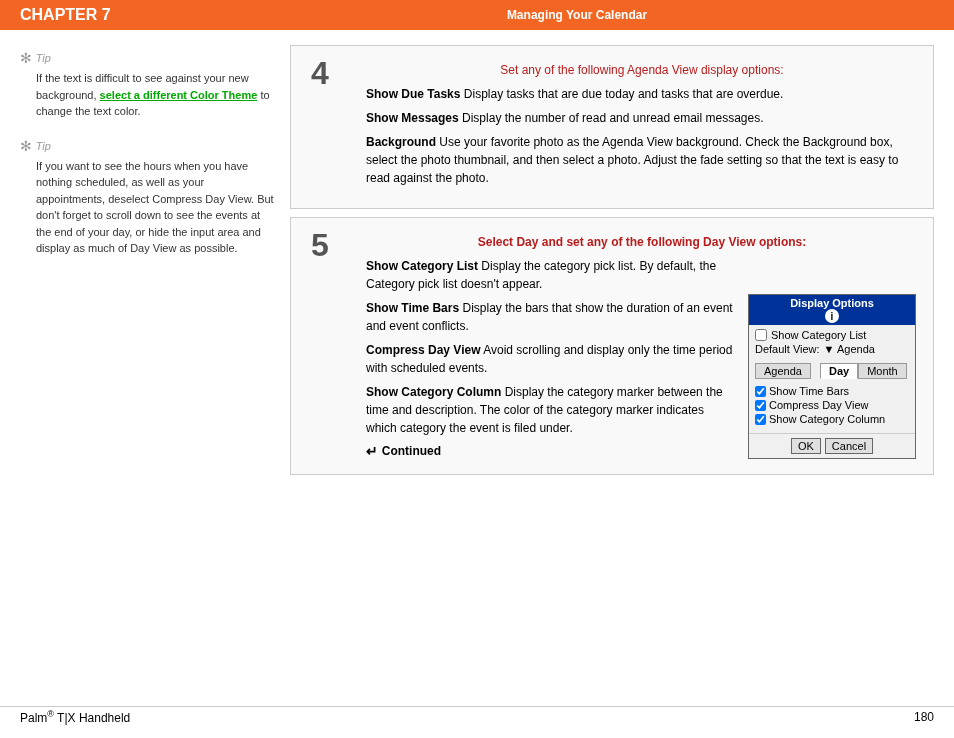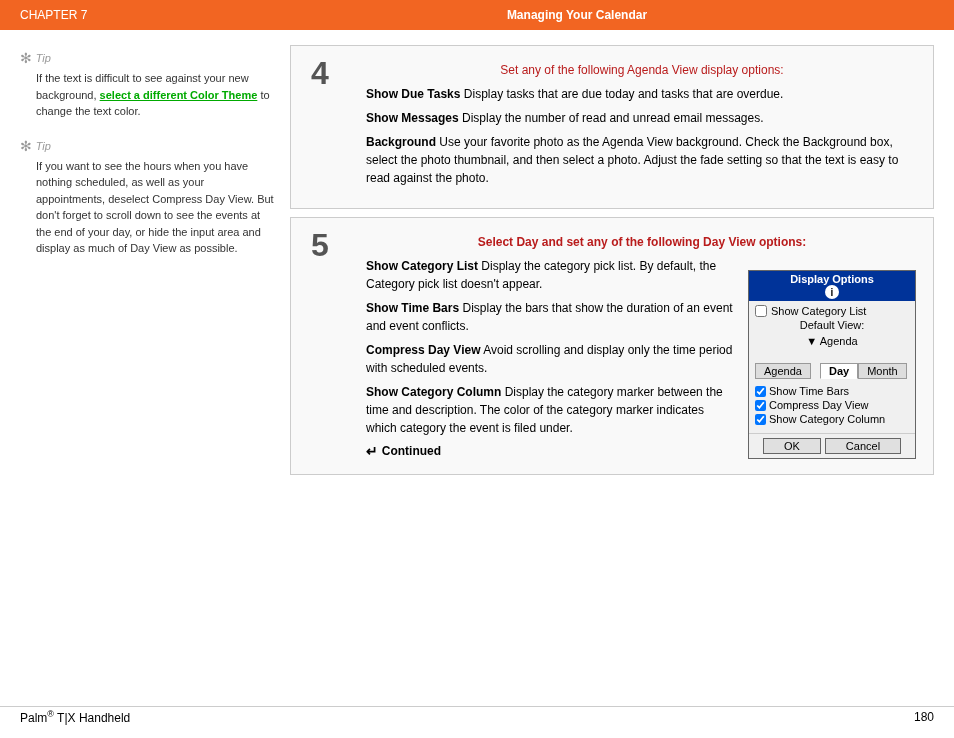--- a/index.html
+++ b/index.html
@@ -15,22 +15,22 @@
     
     .header {
       background: #f26522;
       height: 30px;
       display: flex;
       align-items: center;
       padding: 0 20px;
     }
     .header-chapter {
       color: #fff;
-      font-weight: normal;
-      font-size: 12px;
+      font-weight: bold;
+      font-size: 16px;
       min-width: 200px;
     }
     .header-title {
       color: #fff;
       font-weight: bold;
       font-size: 12px;
       flex: 1;
       text-align: center;
     }
     
@@ -174,23 +174,22 @@
       font-size: 11px;
     }
     .display-options-row input[type=checkbox] {
       width: 12px;
       height: 12px;
     }
     .default-view-row {
       display: flex;
       align-items: center;
       gap: 4px;
-      margin-bottom: 16px;
-      font-size: 11px;
-      flex-direction: column;
+      margin-bottom: 8px;
+      font-size: 11px;
     }
     .tab-row {
       display: flex;
       margin-bottom: 4px;
     }
     .tab-btn {
       padding: 1px 8px;
       border: 1px solid #999;
       background: #ddd;
       font-size: 11px;
@@ -217,21 +216,21 @@
       height: 11px;
     }
     .display-options-footer {
       display: flex;
       gap: 4px;
       justify-content: center;
       padding: 4px;
       border-top: 1px solid #ccc;
     }
     .display-btn {
-      padding: 1px 20px;
+      padding: 1px 6px;
       border: 1px solid #666;
       background: #e0e0e0;
       font-size: 11px;
       cursor: pointer;
     }
     .continued {
       font-weight: bold;
       font-size: 12px;
       margin-top: 6px;
       display: flex;

